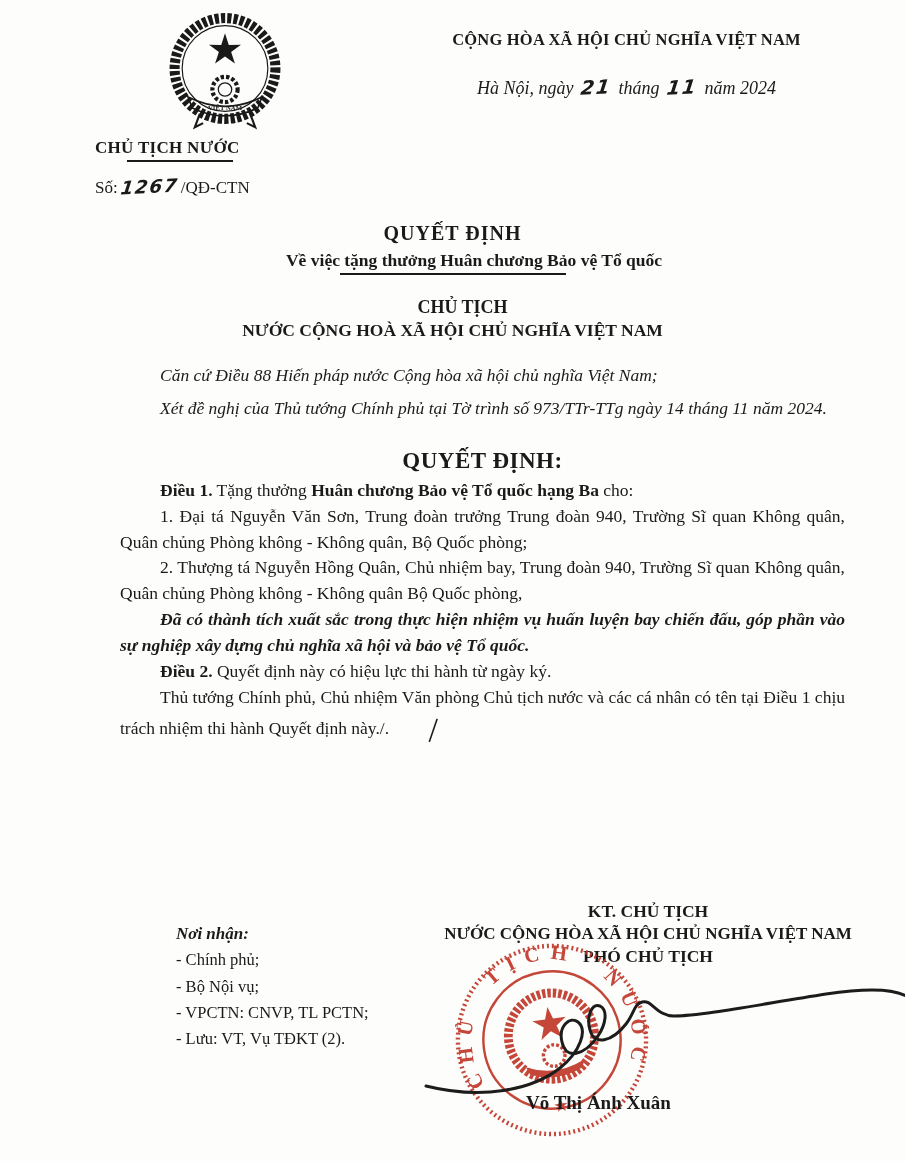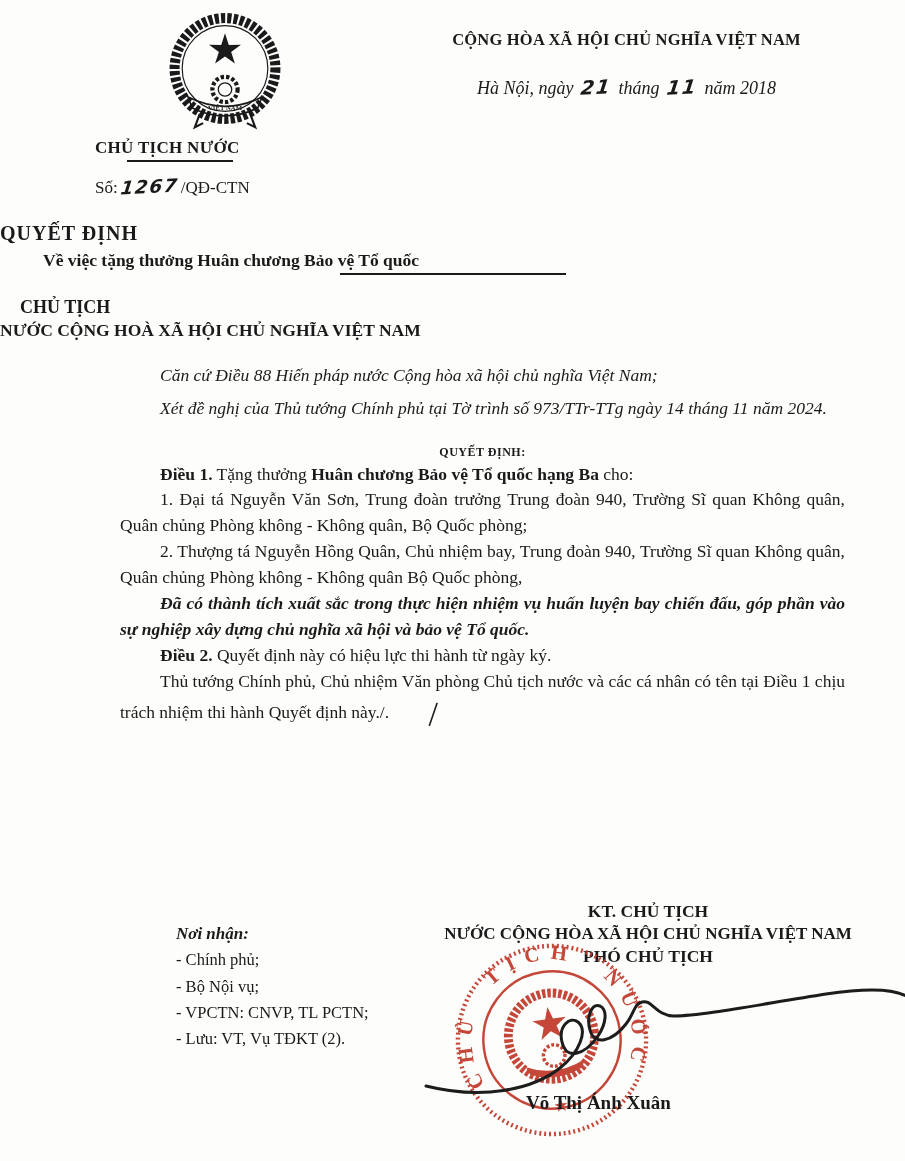--- a/index.html
+++ b/index.html
@@ -23,34 +23,34 @@
   .motto{font-weight:bold;font-size:18.5px;margin-top:3px;display:inline-block;
          border-bottom:2px solid #1a1a1a;padding:0 6px 2px 6px;}
   .dateline{margin-top:26px;font-style:italic;font-size:18px;}
   
   .hand{font-family:"DejaVu Sans",sans-serif;font-style:italic;font-weight:600;
         display:inline-block;transform:skewX(-10deg) rotate(-3deg);
         font-size:1.08em;letter-spacing:1.5px;padding:0 3px;}
   .hand-slash{display:inline-block;font-weight:bold;font-size:1.35em;
         transform:rotate(6deg) scaleY(1.5);margin-left:1px;vertical-align:-2px;}
   
-  .titleblock{text-align:left;margin-top:24px;}
+  .titleblock{text-align:center;margin-top:24px;}
   .doc-type{font-weight:bold;font-size:20px;letter-spacing:1px;}
   .subject{font-weight:bold;font-size:17.5px;margin-top:5px;padding-left:43px;}
   .subject-underline{width:226px;height:2px;background:#1a1a1a;margin:2px auto 0 auto;}
   .authority{margin-top:22px;}
   .authority1{font-weight:bold;font-size:18px;padding-left:20px;}
   .authority2{font-weight:bold;font-size:17.5px;margin-top:2px;}
   
   .main{padding:0 60px 0 120px;font-size:17.5px;line-height:1.48;}
   .main p{margin:0;text-indent:40px;}
   .preamble{margin-top:22px;}
   .preamble p{font-style:italic;margin:7px 0;text-align:justify;}
   .decision-heading{margin-top:22px;text-align:center;font-weight:bold;
-                    font-size:12px;letter-spacing:.5px;}
+                    font-size:23px;letter-spacing:.5px;}
   .article{margin-top:14px;text-align:justify;}
   .b{font-weight:bold;}
   .achievement{margin-top:14px;font-weight:bold;font-style:italic;text-align:justify;}
   
   .bottom{position:absolute;left:0;top:896px;width:905px;height:265px;margin-left:24px;}
   .signoff{position:absolute;left:368px;top:4px;width:512px;text-align:center;
            font-weight:bold;line-height:1.3;}
   .signoff .kt{font-size:17.5px;}
   .signoff .state{font-size:17px;}
   .signoff .role{font-size:17.5px;}
@@ -79,21 +79,21 @@
         <text x="100" y="121" text-anchor="middle" font-size="8" font-weight="bold" fill="#1a1a1a" font-family="Liberation Serif, serif">VIỆT NAM</text>
         <path d="M70 126 L64 142 L74 137" fill="none" stroke="#1a1a1a" stroke-width="2.5"></path>
         <path d="M130 126 L136 142 L126 137" fill="none" stroke="#1a1a1a" stroke-width="2.5"></path>
       </svg>
       <div class="issuer">CHỦ TỊCH NƯỚC</div>
       <div class="issuer-underline"></div>
       <div class="doc-number"><span>Số:</span><span class="hand">1267</span><span>/QĐ-CTN</span></div>
     </div>
     <div class="header-right">
       <div class="republic">CỘNG HÒA XÃ HỘI CHỦ NGHĨA VIỆT NAM</div>
-      <div class="dateline"><span>Hà Nội, ngày</span> <span class="hand">21</span> <span>tháng</span> <span class="hand">11</span> <span>năm 2018</span></div>
+      <div class="dateline"><span>Hà Nội, ngày</span> <span class="hand">21</span> <span>tháng</span> <span class="hand">11</span> <span>năm 2024</span></div>
     </div>
   </div>
 
   <div class="titleblock">
     <div class="doc-type">QUYẾT ĐỊNH</div>
     <div class="subject">Về việc tặng thưởng Huân chương Bảo vệ Tổ quốc</div>
     <div class="subject-underline"></div>
     <div class="authority">
       <div class="authority1">CHỦ TỊCH</div>
       <div class="authority2">NƯỚC CỘNG HOÀ XÃ HỘI CHỦ NGHĨA VIỆT NAM</div>

